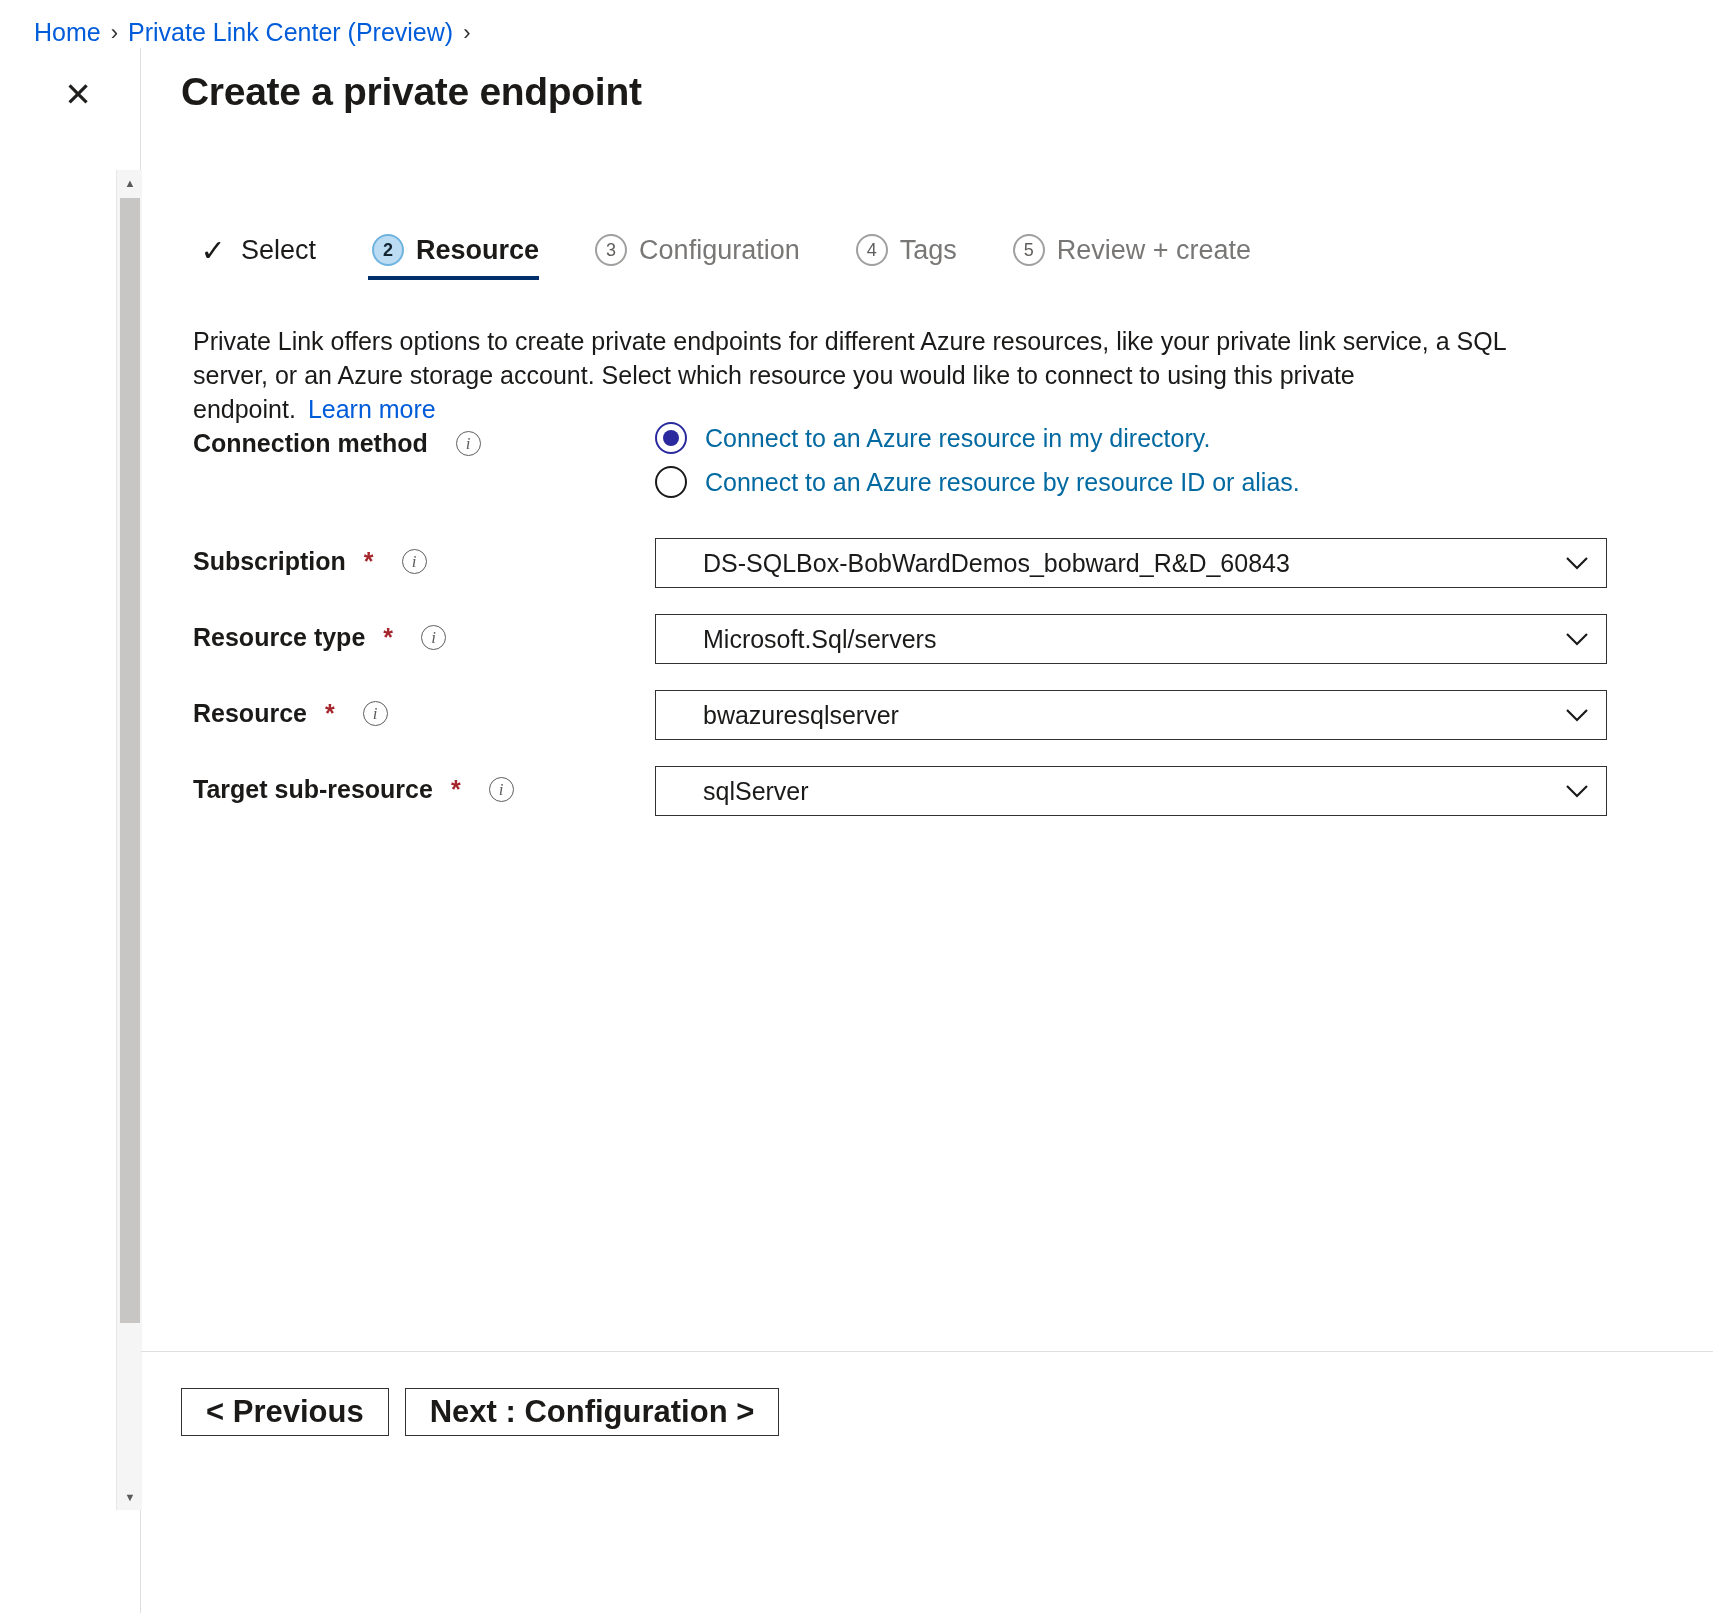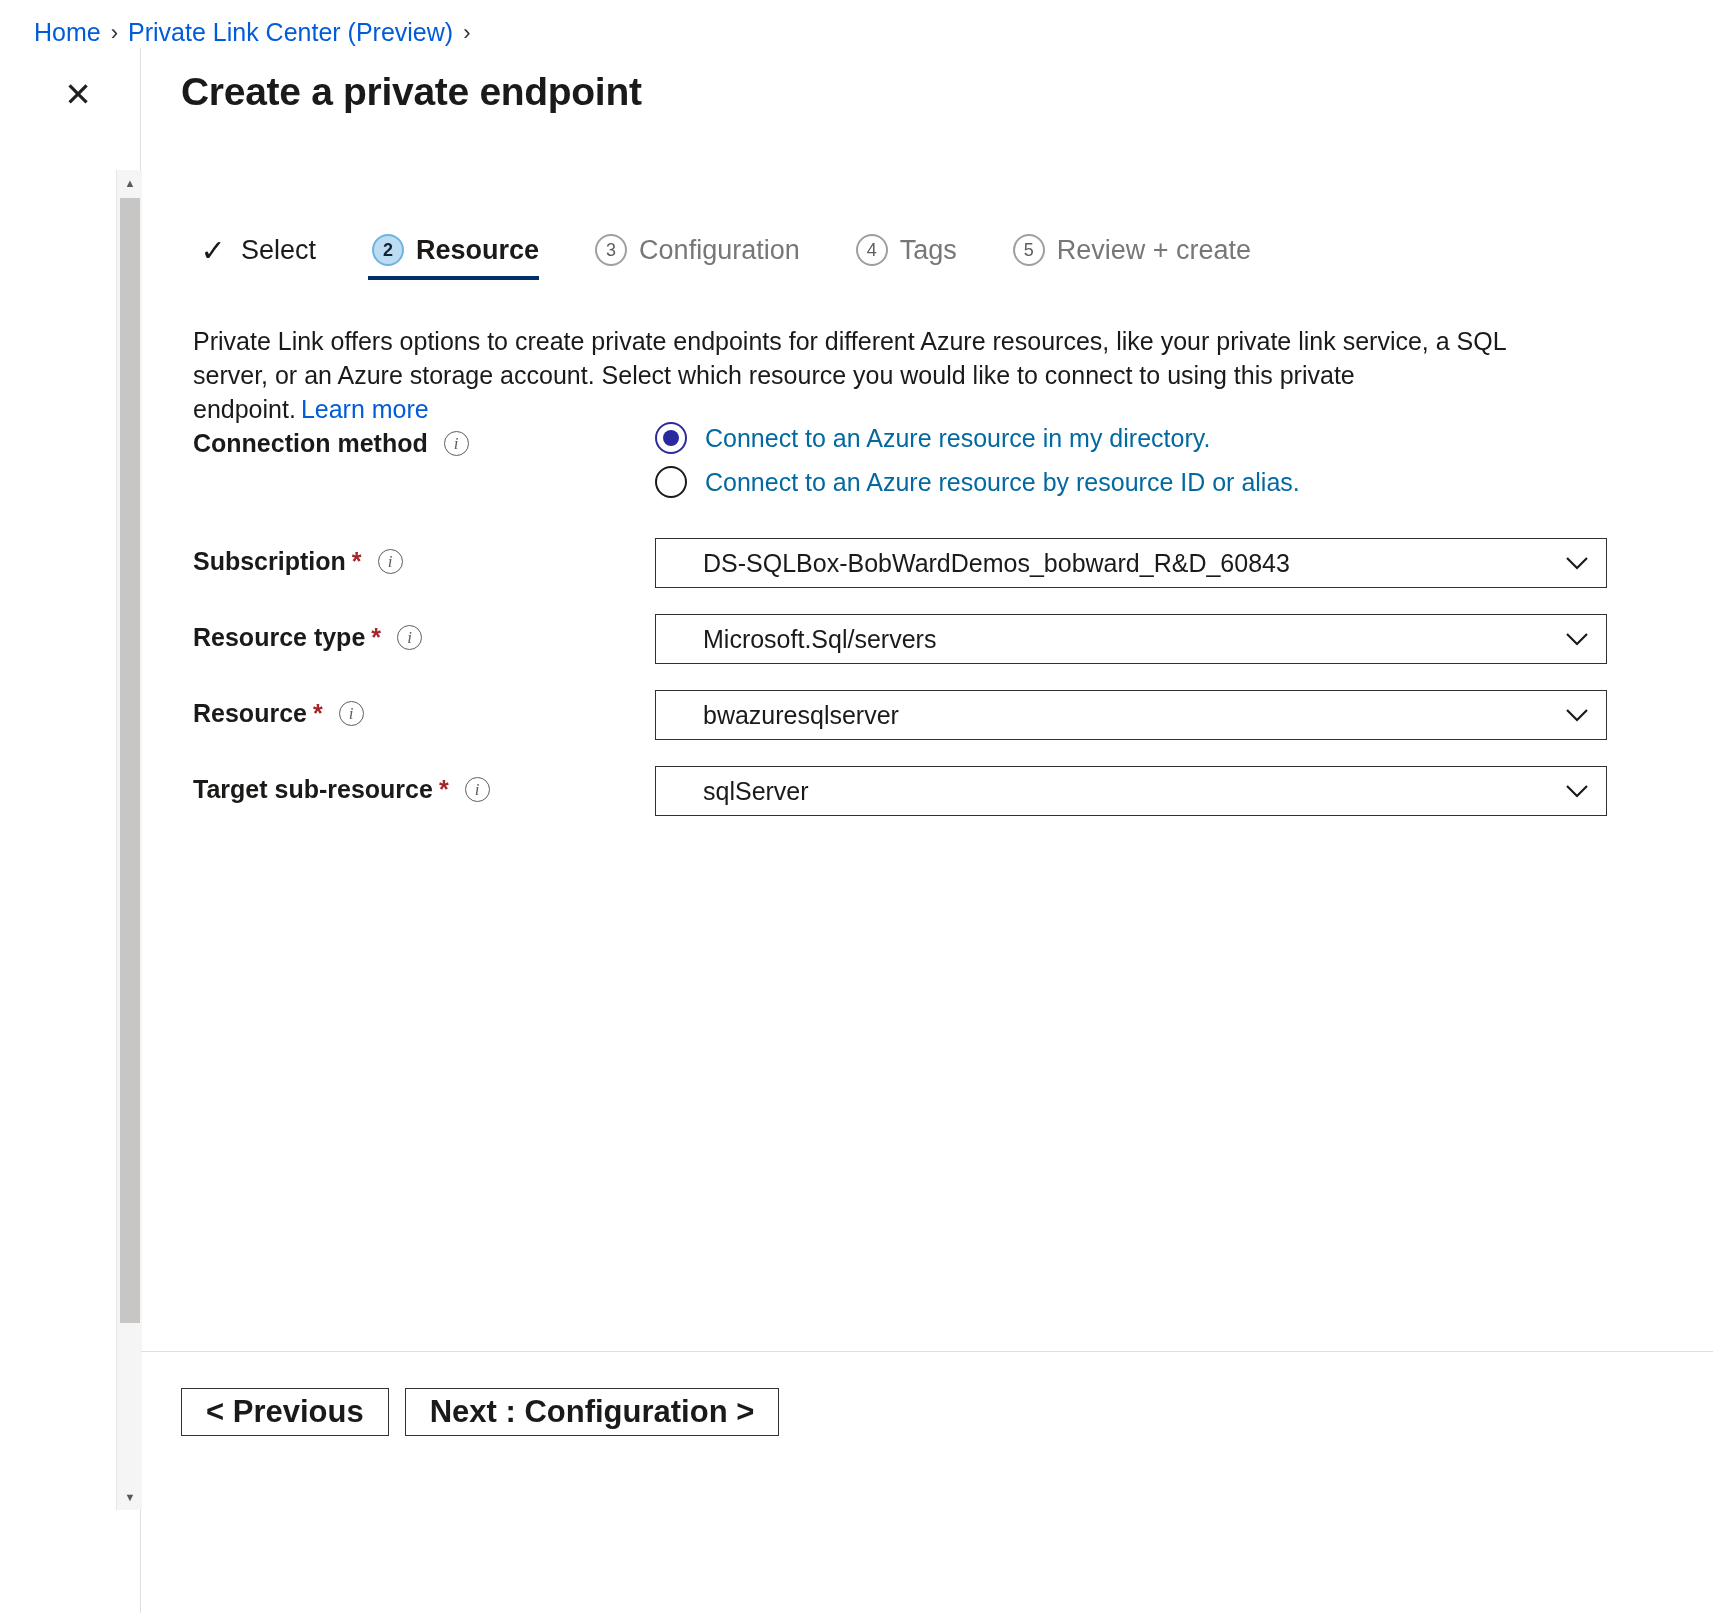--- a/index.html
+++ b/index.html
@@ -180,21 +180,21 @@
     left: 52px;
     top: 276px;
     width: 1330px;
     font-size: 25px;
     line-height: 1.36;
     color: #1b1a19;
   }
   .description .link {
     color: #015cda;
     cursor: pointer;
-    margin-left: 5px;
+    margin-left: 12px;
   }
 
   
   .form {
     position: absolute;
     left: 52px;
     top: 372px;
     width: 1420px;
   }
   .row {
@@ -203,21 +203,21 @@
     margin-bottom: 26px;
   }
   .row-label {
     width: 462px;
     flex: 0 0 462px;
     font-size: 25px;
     font-weight: 600;
     color: #1b1a19;
     display: flex;
     align-items: center;
-    gap: 10px;
+    gap: 22px;
     padding-top: 9px;
     white-space: nowrap;
   }
   .req { color: #a4262c; font-weight: 700; margin-left: -4px; }
   .info-icon {
     width: 25px;
     height: 25px;
     border-radius: 50%;
     border: 1.6px solid #605e5c;
     display: inline-flex;

